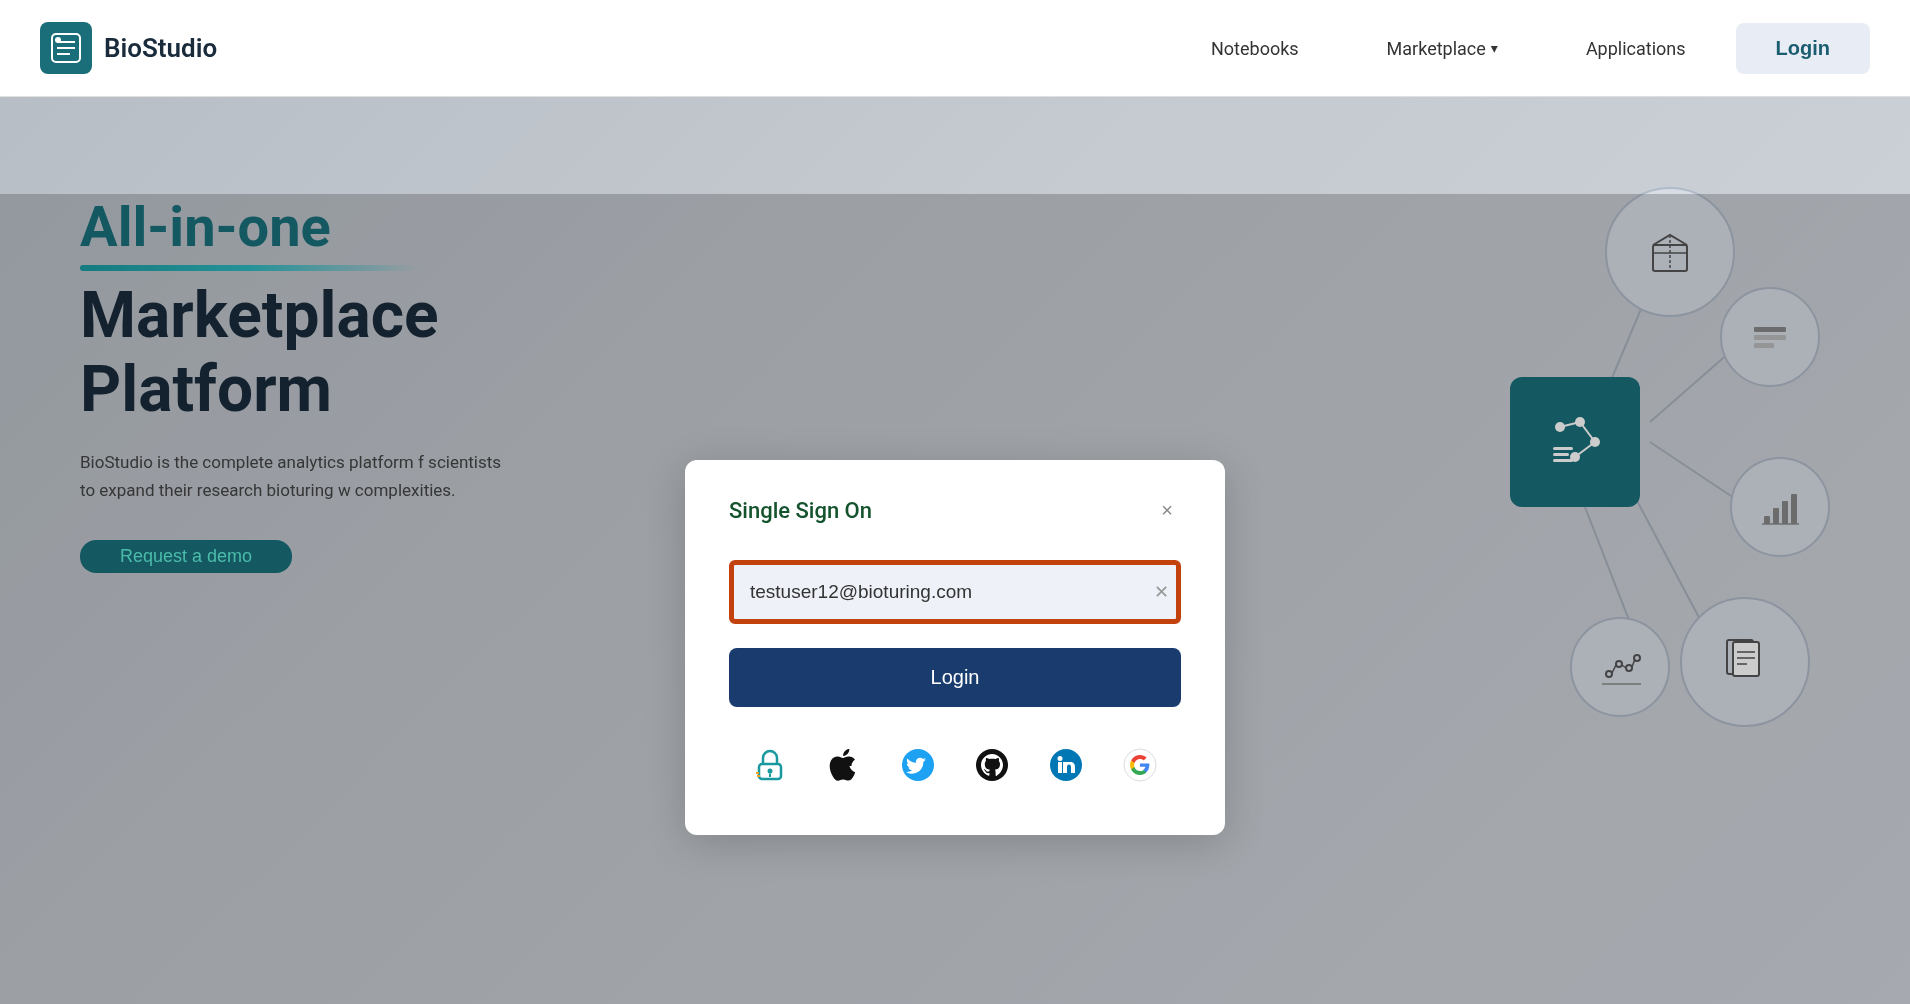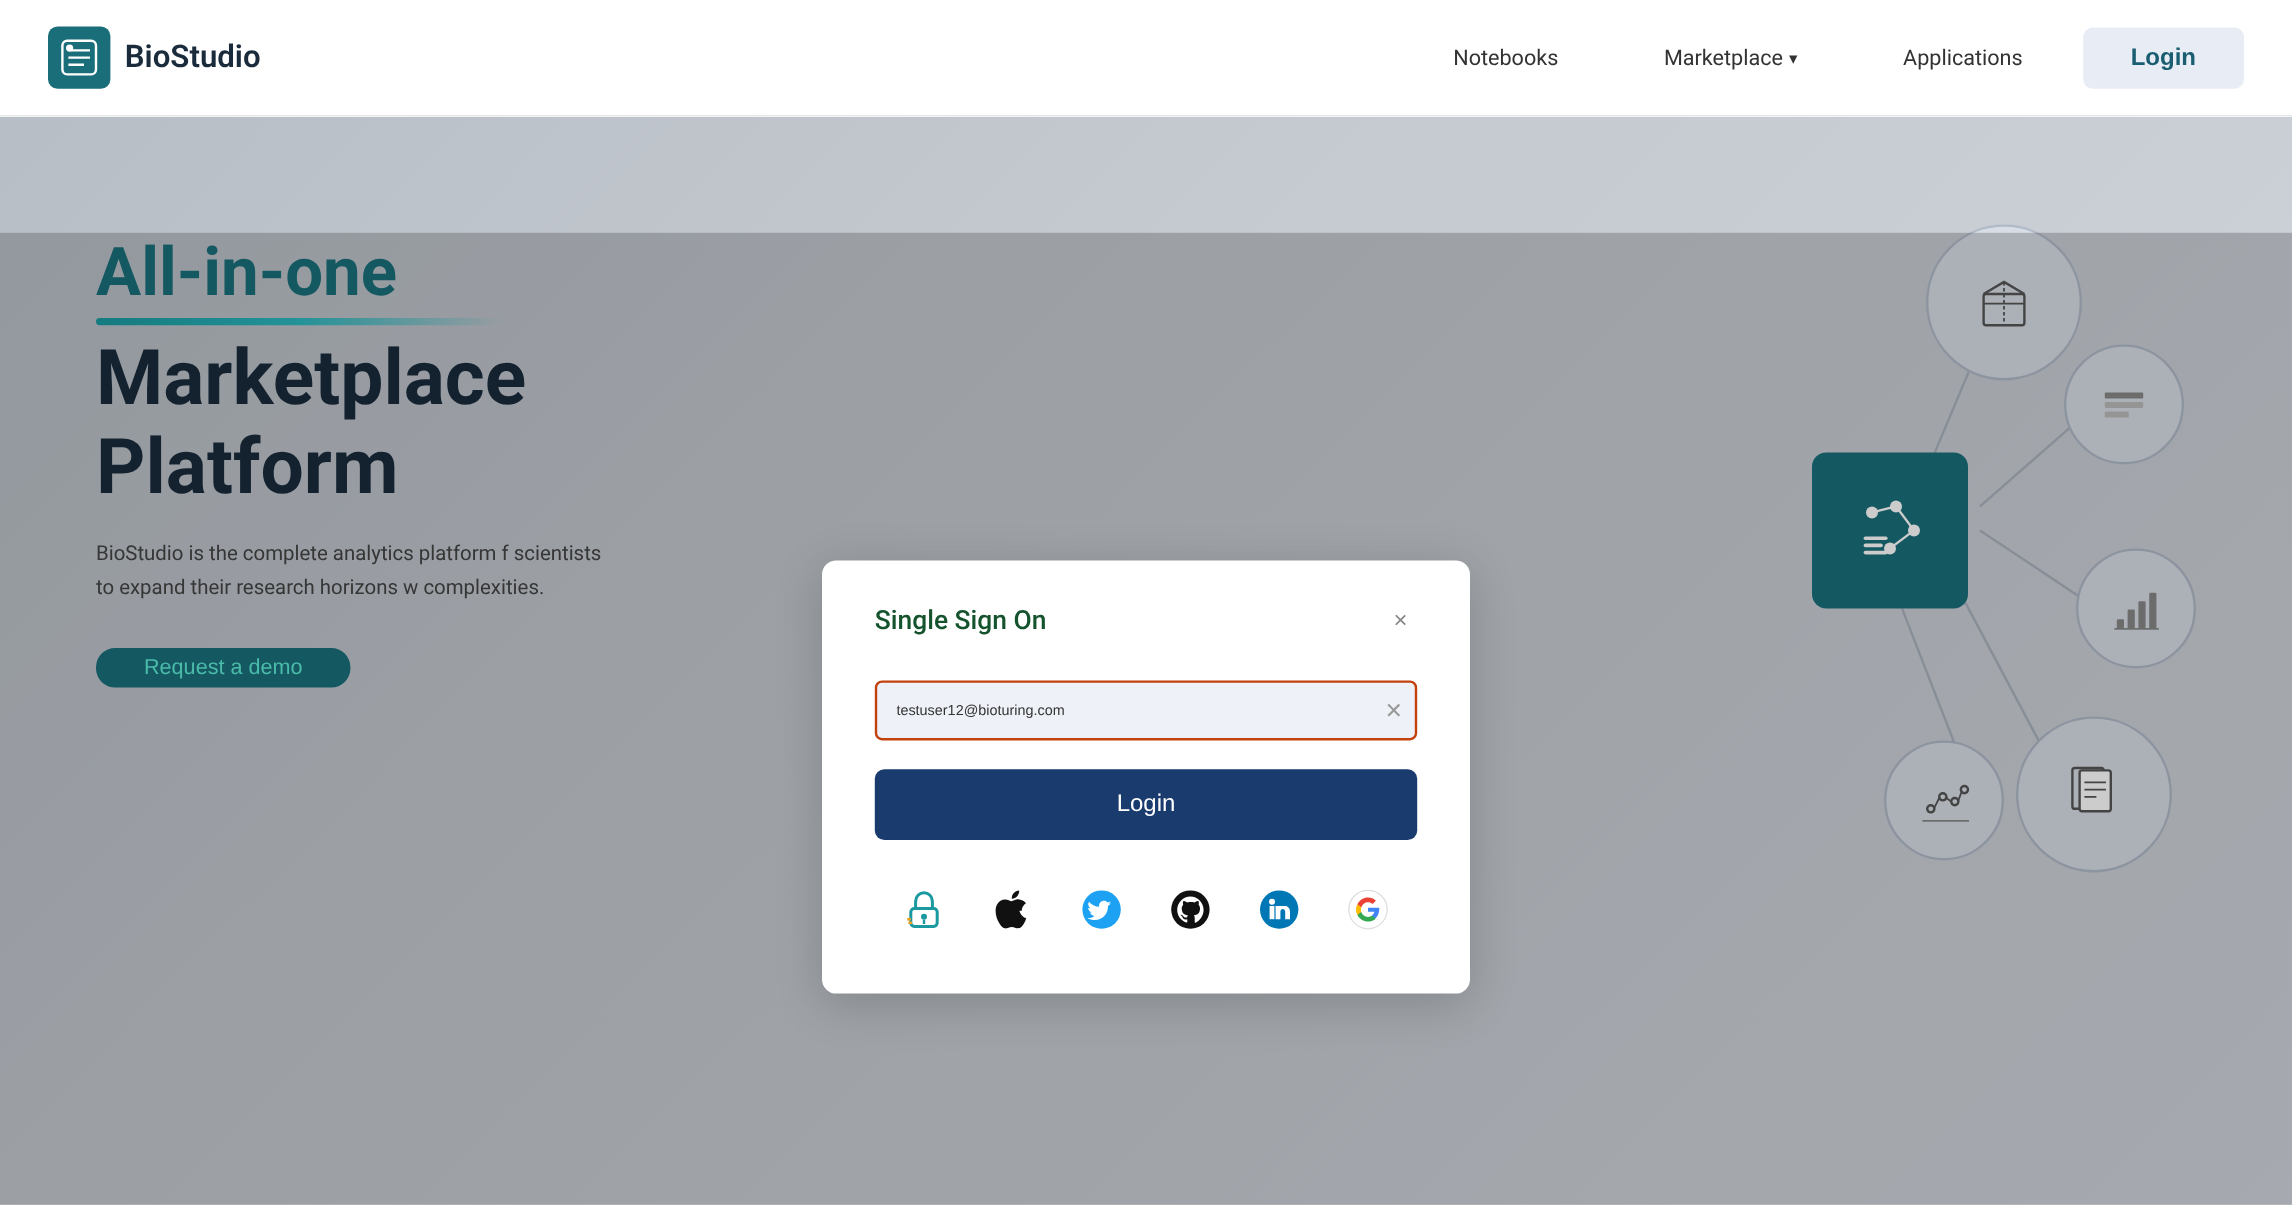--- a/index.html
+++ b/index.html
@@ -111,24 +111,24 @@
     .modal-close {
       width: 28px; height: 28px; background: none; border: none;
       cursor: pointer; color: #888; font-size: 20px; display: flex; align-items: center; justify-content: center;
     }
     .email-field-wrap {
       position: relative; margin-bottom: 24px;
     }
     .email-field {
       width: 100%;
       background: #eef1f7;
-      border: 2px solid #c2410c;
+      border: 5px solid #c2410c;
       border-radius: 6px;
       padding: 16px 44px 16px 16px;
-      font-size: 12px;
+      font-size: 19px;
       color: #333;
       outline: none;
     }
     .field-clear {
       position: absolute; right: 12px; top: 50%; transform: translateY(-50%);
       background: none; border: none; cursor: pointer;
       color: #999; font-size: 18px;
     }
     .login-btn {
       width: 100%;
@@ -194,21 +194,21 @@
   </div>
 </nav>
 
 <div class="hero-bg">
 
   <div class="hero-content">
     <div class="hero-title-line1">All-in-one</div>
     <div class="hero-underline"></div>
     <div class="hero-title-line2">Marketplace</div>
     <div class="hero-title-line3">Platform</div>
-    <div class="hero-desc">BioStudio is the complete analytics platform f scientists to expand their research horizons w complexities.</div>
+    <div class="hero-desc">BioStudio is the complete analytics platform f scientists to expand their research bioturing w complexities.</div>
     <button class="demo-btn">Request a demo</button>
   </div>
 
   <div class="diagram-area">
     <svg class="diagram-svg" viewBox="0 0 420 620">
 
       <line class="conn-line" x1="175" y1="285" x2="255" y2="95"></line>
       <line class="conn-line" x1="240" y1="265" x2="320" y2="195"></line>
       <line class="conn-line" x1="240" y1="285" x2="330" y2="345"></line>
       <line class="conn-line" x1="225" y1="340" x2="310" y2="500"></line>

